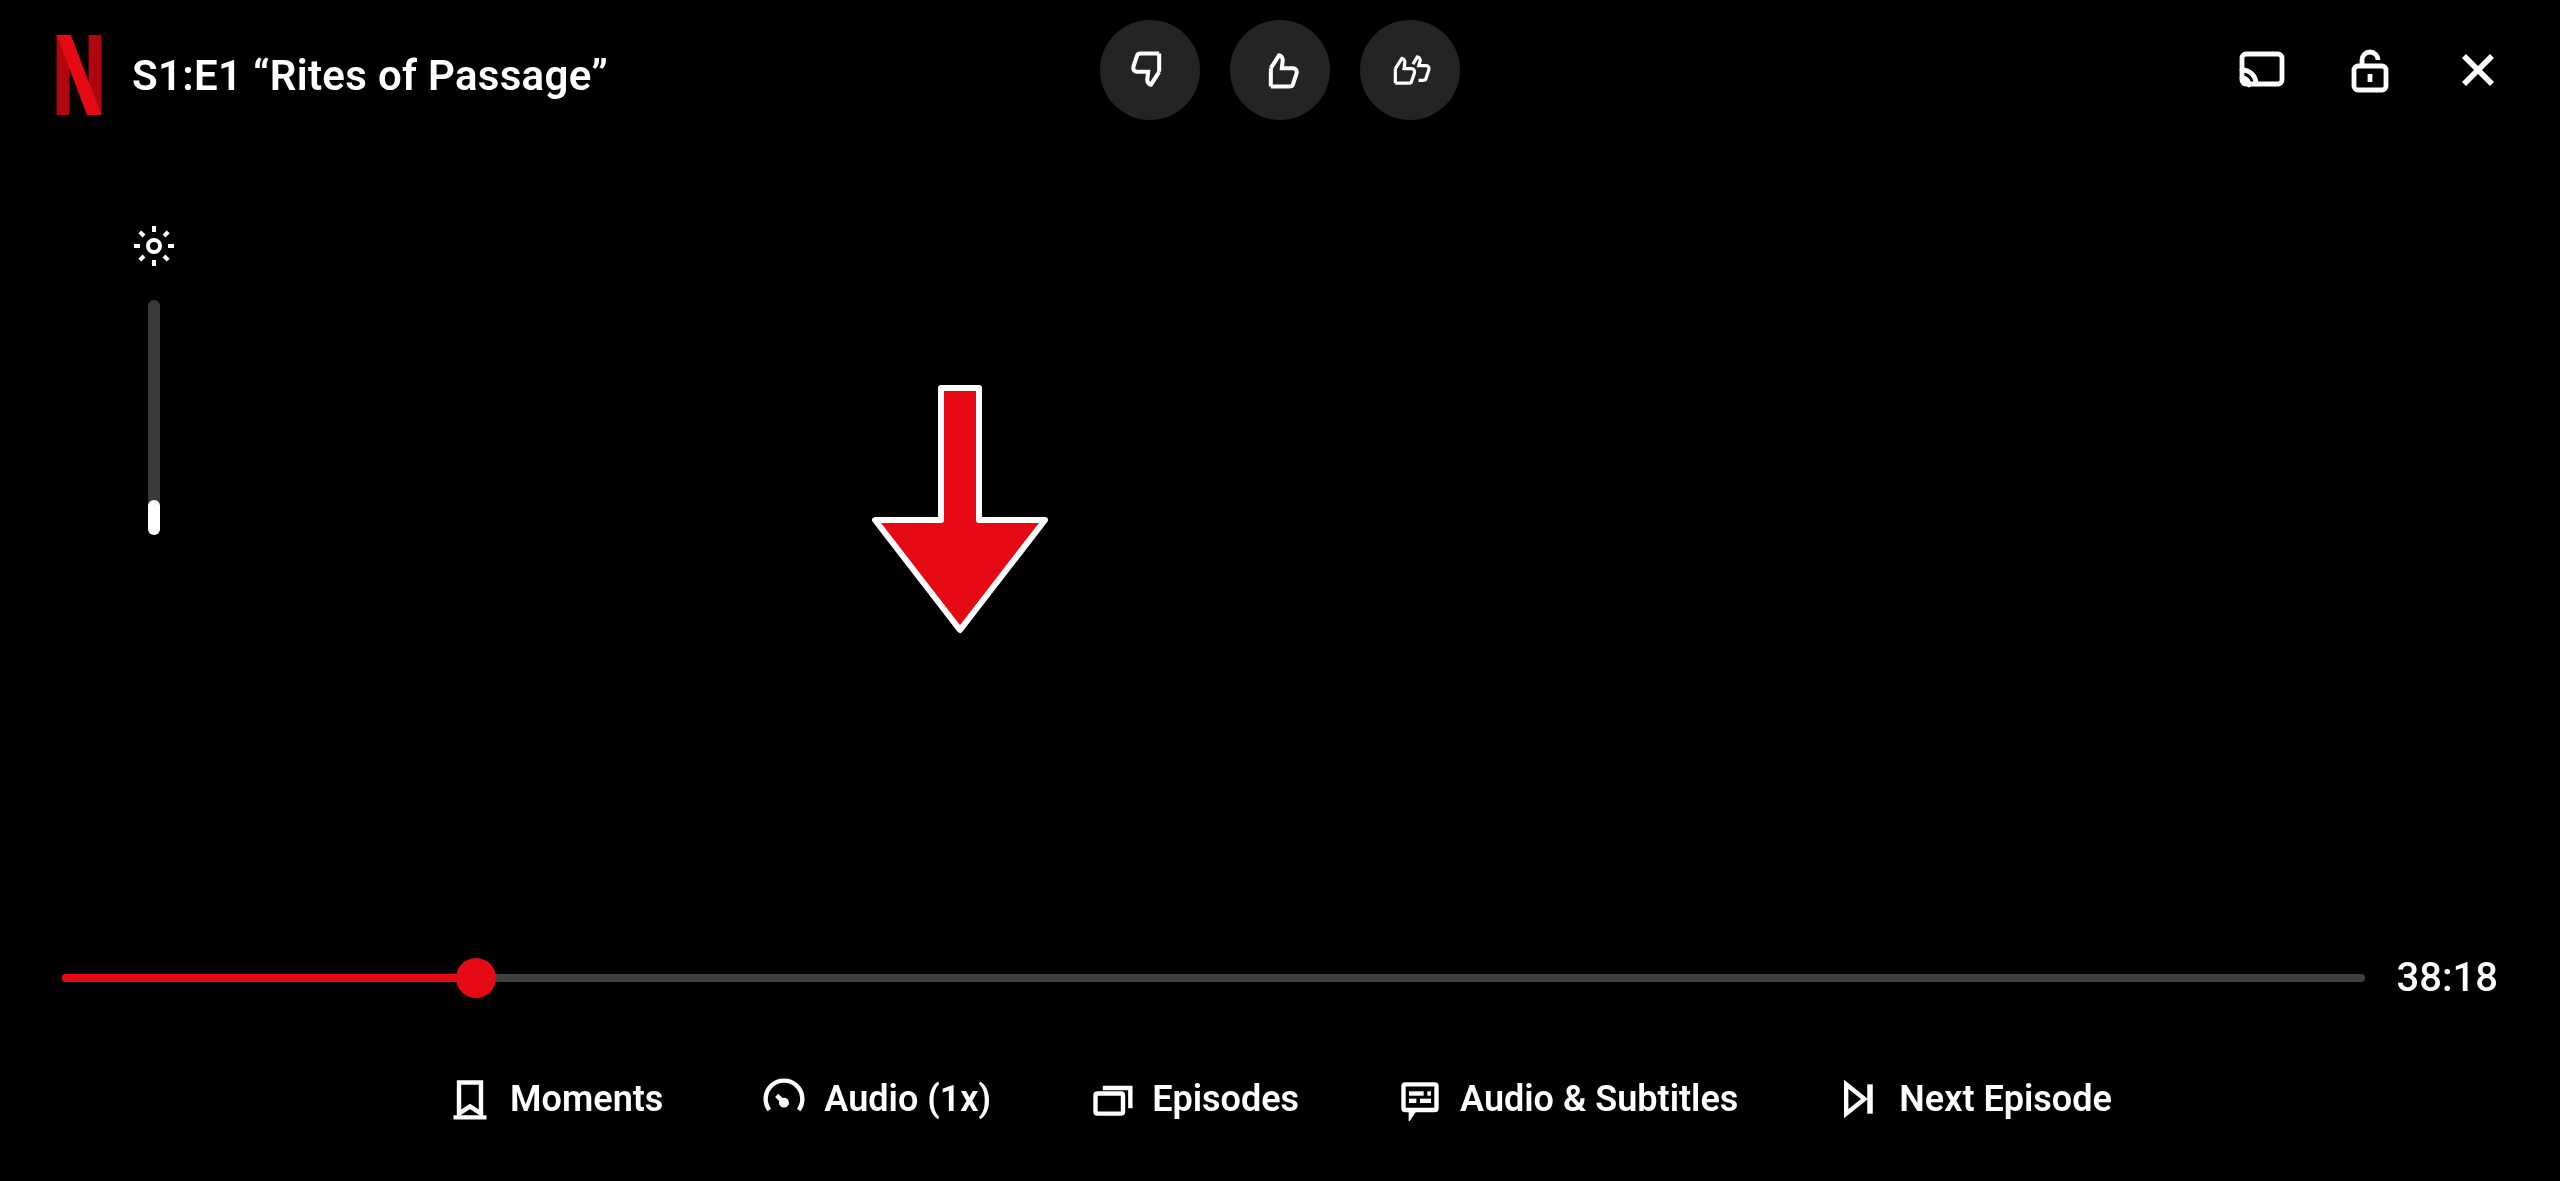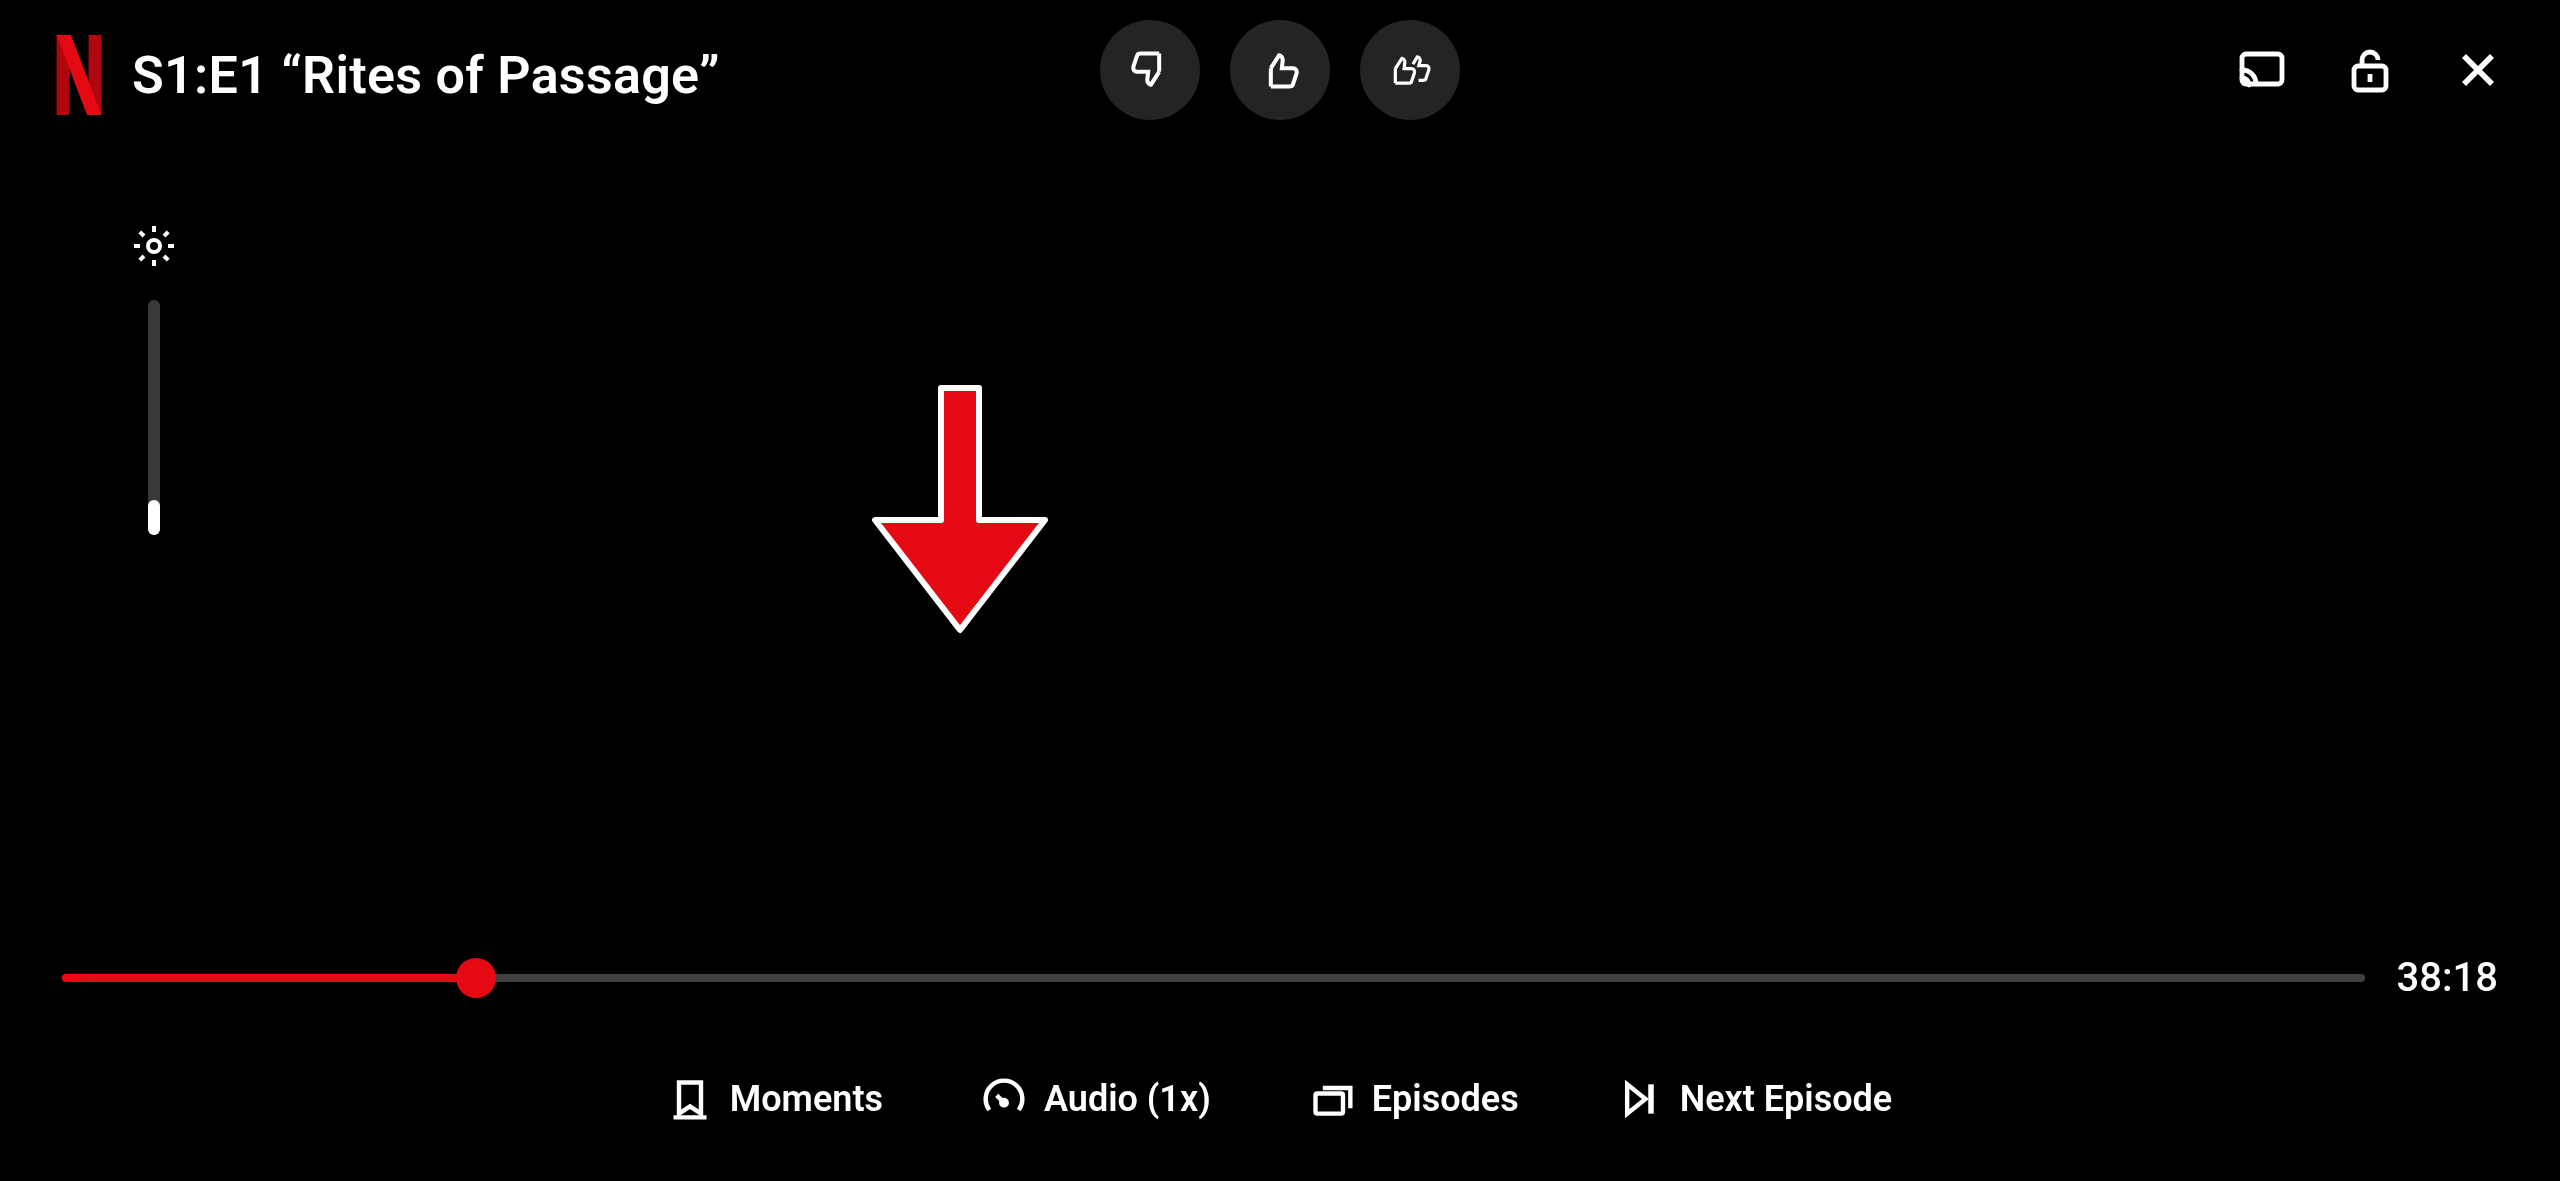--- a/index.html
+++ b/index.html
@@ -21,21 +21,21 @@
       align-items:center;
       padding:0 56px;
     }
     .logo{
       width:46px;height:80px;
       display:flex;align-items:center;
     }
     .logo svg{display:block;}
     .episode-title{
       margin-left:30px;
-      font-size:52px;
+      font-size:42px;
       font-weight:600;
       letter-spacing:0.3px;
     }
     .rating-group{
       position:absolute;
       left:50%;
       top:70px;
       transform:translate(-50%,-50%);
       display:flex;
       gap:30px;
@@ -245,20 +245,31 @@
   </div>
 
   <div class="ctrl">
     <svg viewBox="0 0 24 24">
       <rect x="3" y="9" width="15" height="11" rx="1"></rect>
       <path d="M7 6h15v11"></path>
     </svg>
     <span>Episodes</span>
   </div>
 
+  <div class="ctrl">
+    <svg viewBox="0 0 24 24">
+      <rect x="3" y="4" width="18" height="14" rx="1"></rect>
+      <path d="M9 18l-2 3v-3"></path>
+      <line x1="6" y1="9" x2="14" y2="9"></line>
+      <line x1="16" y1="9" x2="18" y2="9"></line>
+      <line x1="6" y1="13" x2="10" y2="13"></line>
+      <line x1="12" y1="13" x2="18" y2="13"></line>
+    </svg>
+    <span>Audio &amp; Subtitles</span>
+  </div>
 
   <div class="ctrl">
     <svg viewBox="0 0 24 24">
       <polygon points="5,4 15,12 5,20"></polygon>
       <line x1="18" y1="4" x2="18" y2="20" stroke-width="3"></line>
     </svg>
     <span>Next Episode</span>
   </div>
 
 </div>

